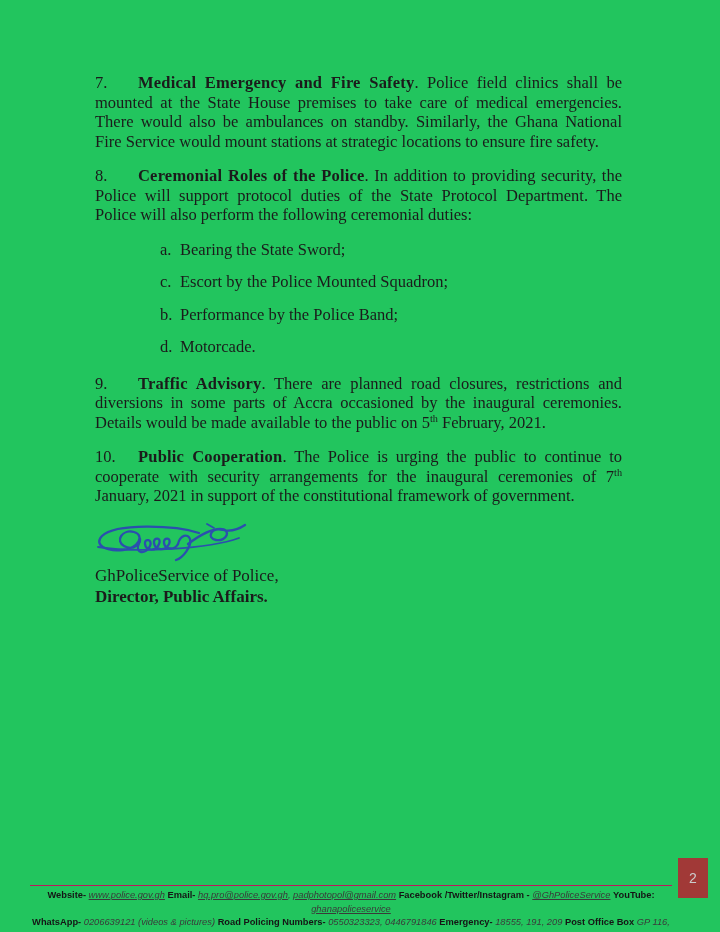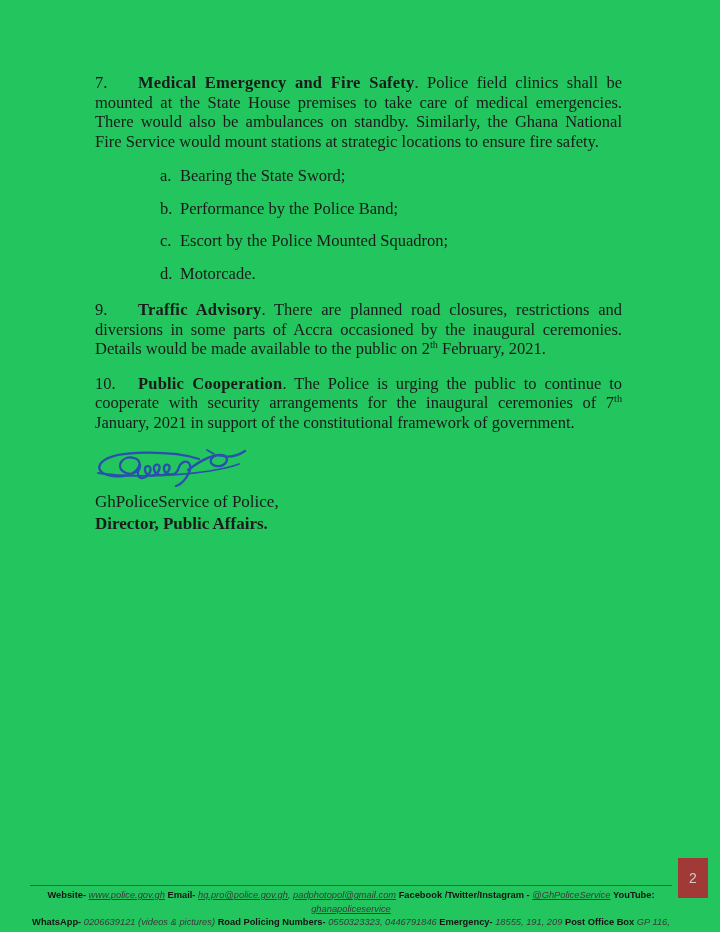--- a/index.html
+++ b/index.html
@@ -37,27 +37,28 @@
                 font-size:14px;color:#cccccc;}
 </style>
 </head>
 <body>
 
 <div class="page">
 
   <div class="doc-body">
     <div id="flow-root">
         <p class="para"><span class="pnum">7.</span><b>Medical Emergency and Fire Safety</b><span>. Police field clinics shall be mounted at the State House premises to take care of medical emergencies. There would also be ambulances on standby. Similarly, the Ghana National Fire Service would mount stations at strategic locations to ensure fire safety.</span></p>
+        <p class="para"><span class="pnum">8.</span><b>Ceremonial Roles of the Police</b><span>. In addition to providing security, the Police will support protocol duties of the State Protocol Department. The Police will also perform the following ceremonial duties:</span></p>
         <div class="clist">
           <div class="li"><span class="lmark">a.</span><span>Bearing the State Sword;</span></div>
+          <div class="li"><span class="lmark">c.</span><span>Escort by the Police Mounted Squadron;</span></div>
           <div class="li"><span class="lmark">b.</span><span>Performance by the Police Band;</span></div>
-          <div class="li"><span class="lmark">c.</span><span>Escort by the Police Mounted Squadron;</span></div>
           <div class="li"><span class="lmark">d.</span><span>Motorcade.</span></div>
         </div>
-        <p class="para"><span class="pnum">9.</span><b>Traffic Advisory</b><span>. There are planned road closures, restrictions and diversions in some parts of Accra occasioned by the inaugural ceremonies. Details would be made available to the public on 2</span><sup>th</sup><span> February, 2021.</span></p>
+        <p class="para"><span class="pnum">9.</span><b>Traffic Advisory</b><span>. There are planned road closures, restrictions and diversions in some parts of Accra occasioned by the inaugural ceremonies. Details would be made available to the public on 5</span><sup>th</sup><span> February, 2021.</span></p>
         <p class="para"><span class="pnum">10.</span><b>Public Cooperation</b><span>. The Police is urging the public to continue to cooperate with security arrangements for the inaugural ceremonies of 7</span><sup>th</sup><span> January, 2021 in support of the constitutional framework of government.</span></p>
       </div>
 
     <div class="sig-block">
       <svg class="sig-svg" viewBox="0 0 170 44" fill="none" stroke="#2b4fae" stroke-width="2.3" stroke-linecap="round" stroke-linejoin="round">
         <path d="M110,12 C86,4 26,2 13,15 C4,24 18,31 34,29 C50,27 56,14 45,11 C33,8 26,20 35,25 C44,30 54,23 50,15"></path>
         <path d="M50,22 C45,33 57,34 61,25 C64,18 55,17 56,23 C57,30 67,31 70,23 C73,16 64,16 65,22 C66,29 76,31 80,23 C83,16 74,16 75,22 C76,28 85,30 89,23"></path>
         <path d="M89,23 C91,14 99,12 101,18 C103,25 94,37 87,39"></path>
         <path d="M99,23 C107,17 120,8 131,8 C143,8 138,21 127,19 C117,17 122,6 134,9 C143,11 150,8 156,4"></path>
         <path d="M9,26 C48,32 120,28 150,17" stroke-width="1.8"></path>

